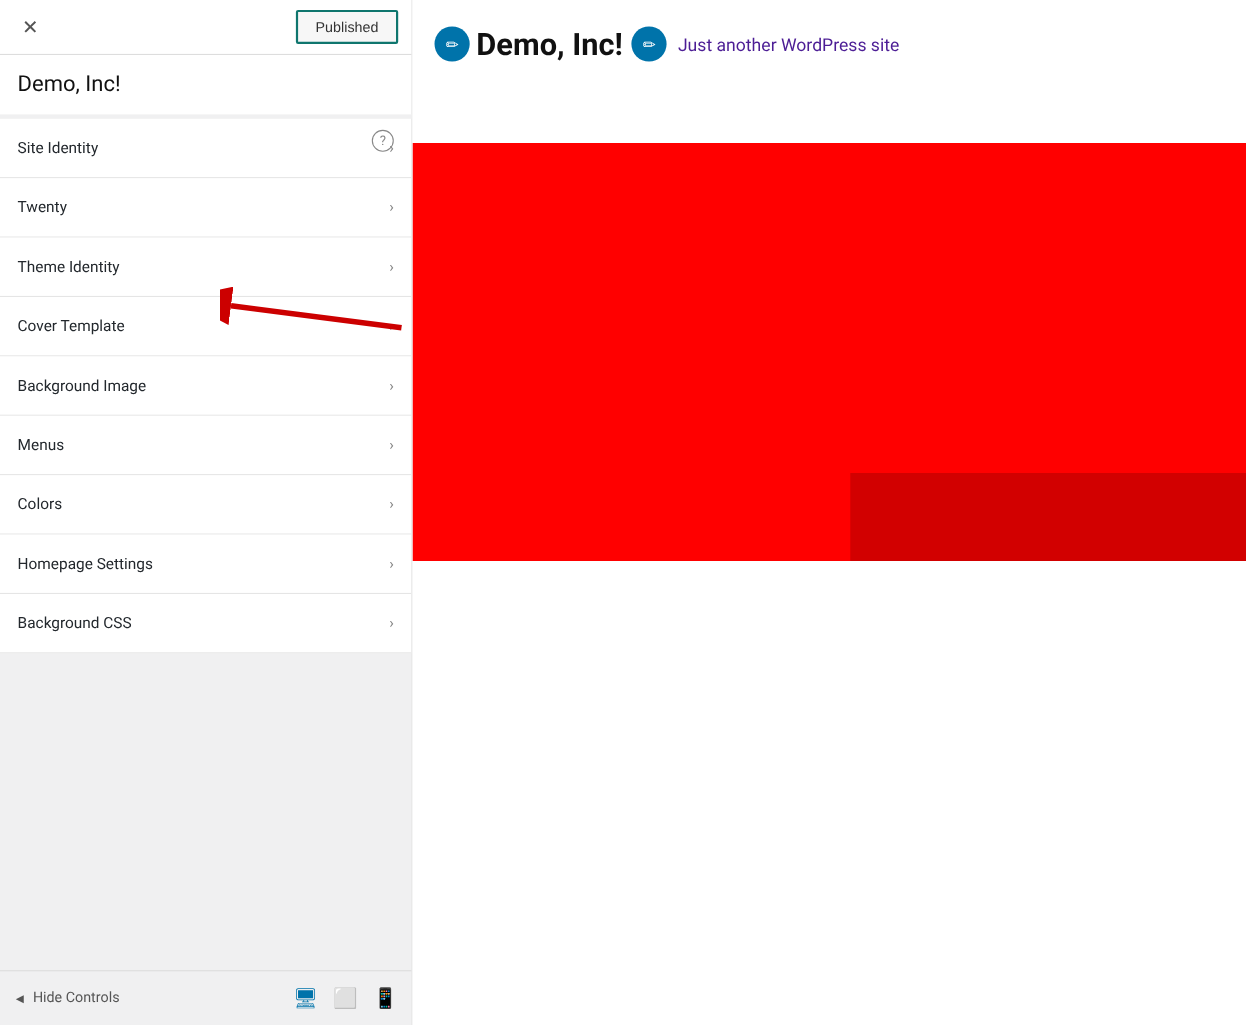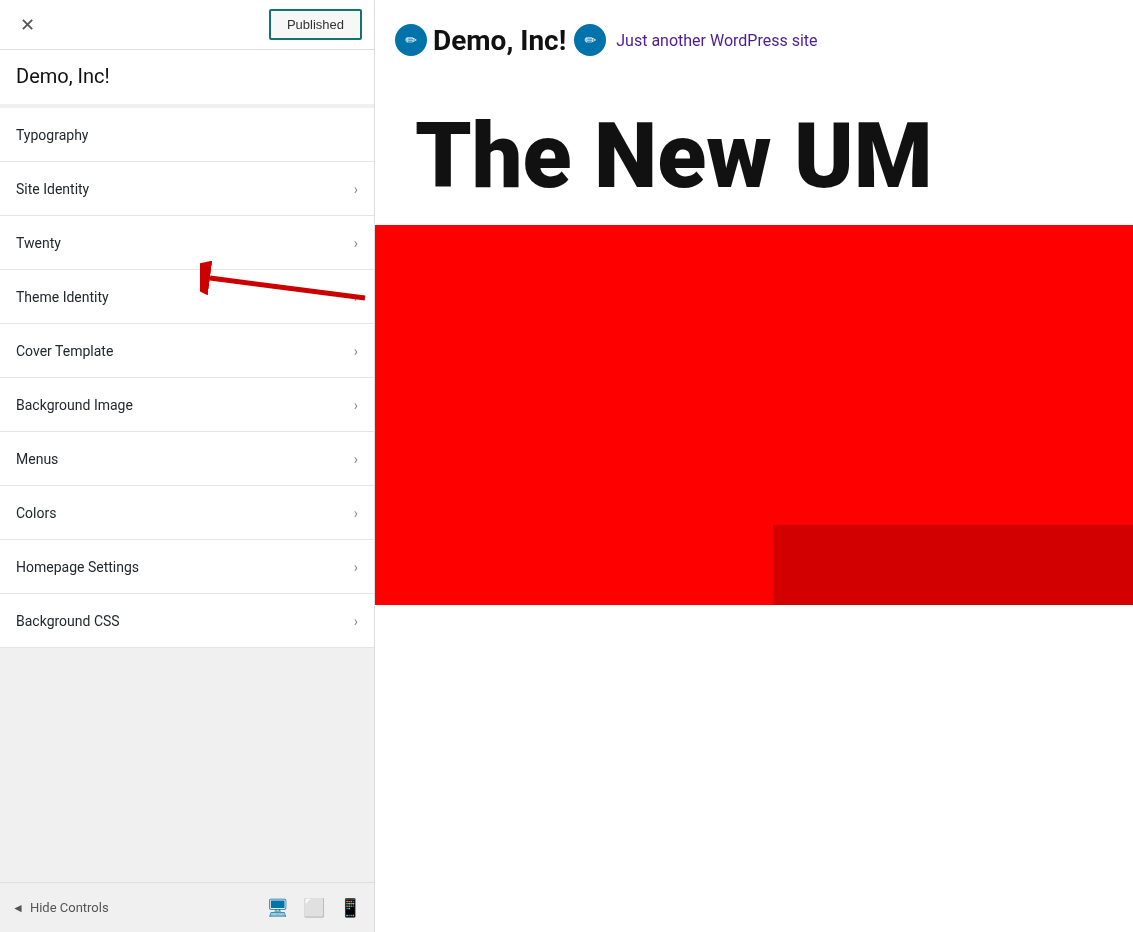--- a/index.html
+++ b/index.html
@@ -247,23 +247,20 @@
   </div>
 
   <div class="customizing-section" style="position:relative;">
     <div class="customizing-title">Demo, Inc!</div>
     <div class="help-icon">?</div>
   </div>
 
 
   <div class="menu-list">
 
-    <div class="menu-item typography-item" style="position:relative;">
-      <span>Typography</span>
-    </div>
 
     <div class="menu-item">
       <span>Site Identity</span>
       <span class="chevron">›</span>
     </div>
 
     <div class="menu-item">
       <span>Twenty</span>
       <span class="chevron">›</span>
     </div>
@@ -337,20 +334,19 @@
       <span>✏</span>
     </div>
     <span class="site-title-preview">Demo, Inc!</span>
     <div class="edit-circle">
       <span>✏</span>
     </div>
     <span class="site-tagline-preview">Just another WordPress site</span>
   </div>
 
   <div class="hero-section">
-    <div class="hero-text">The New UM</div>
   </div>
 
   <div class="red-section">
     <div class="red-dark-box"></div>
   </div>
 
 </div>
 
 </body></html>

